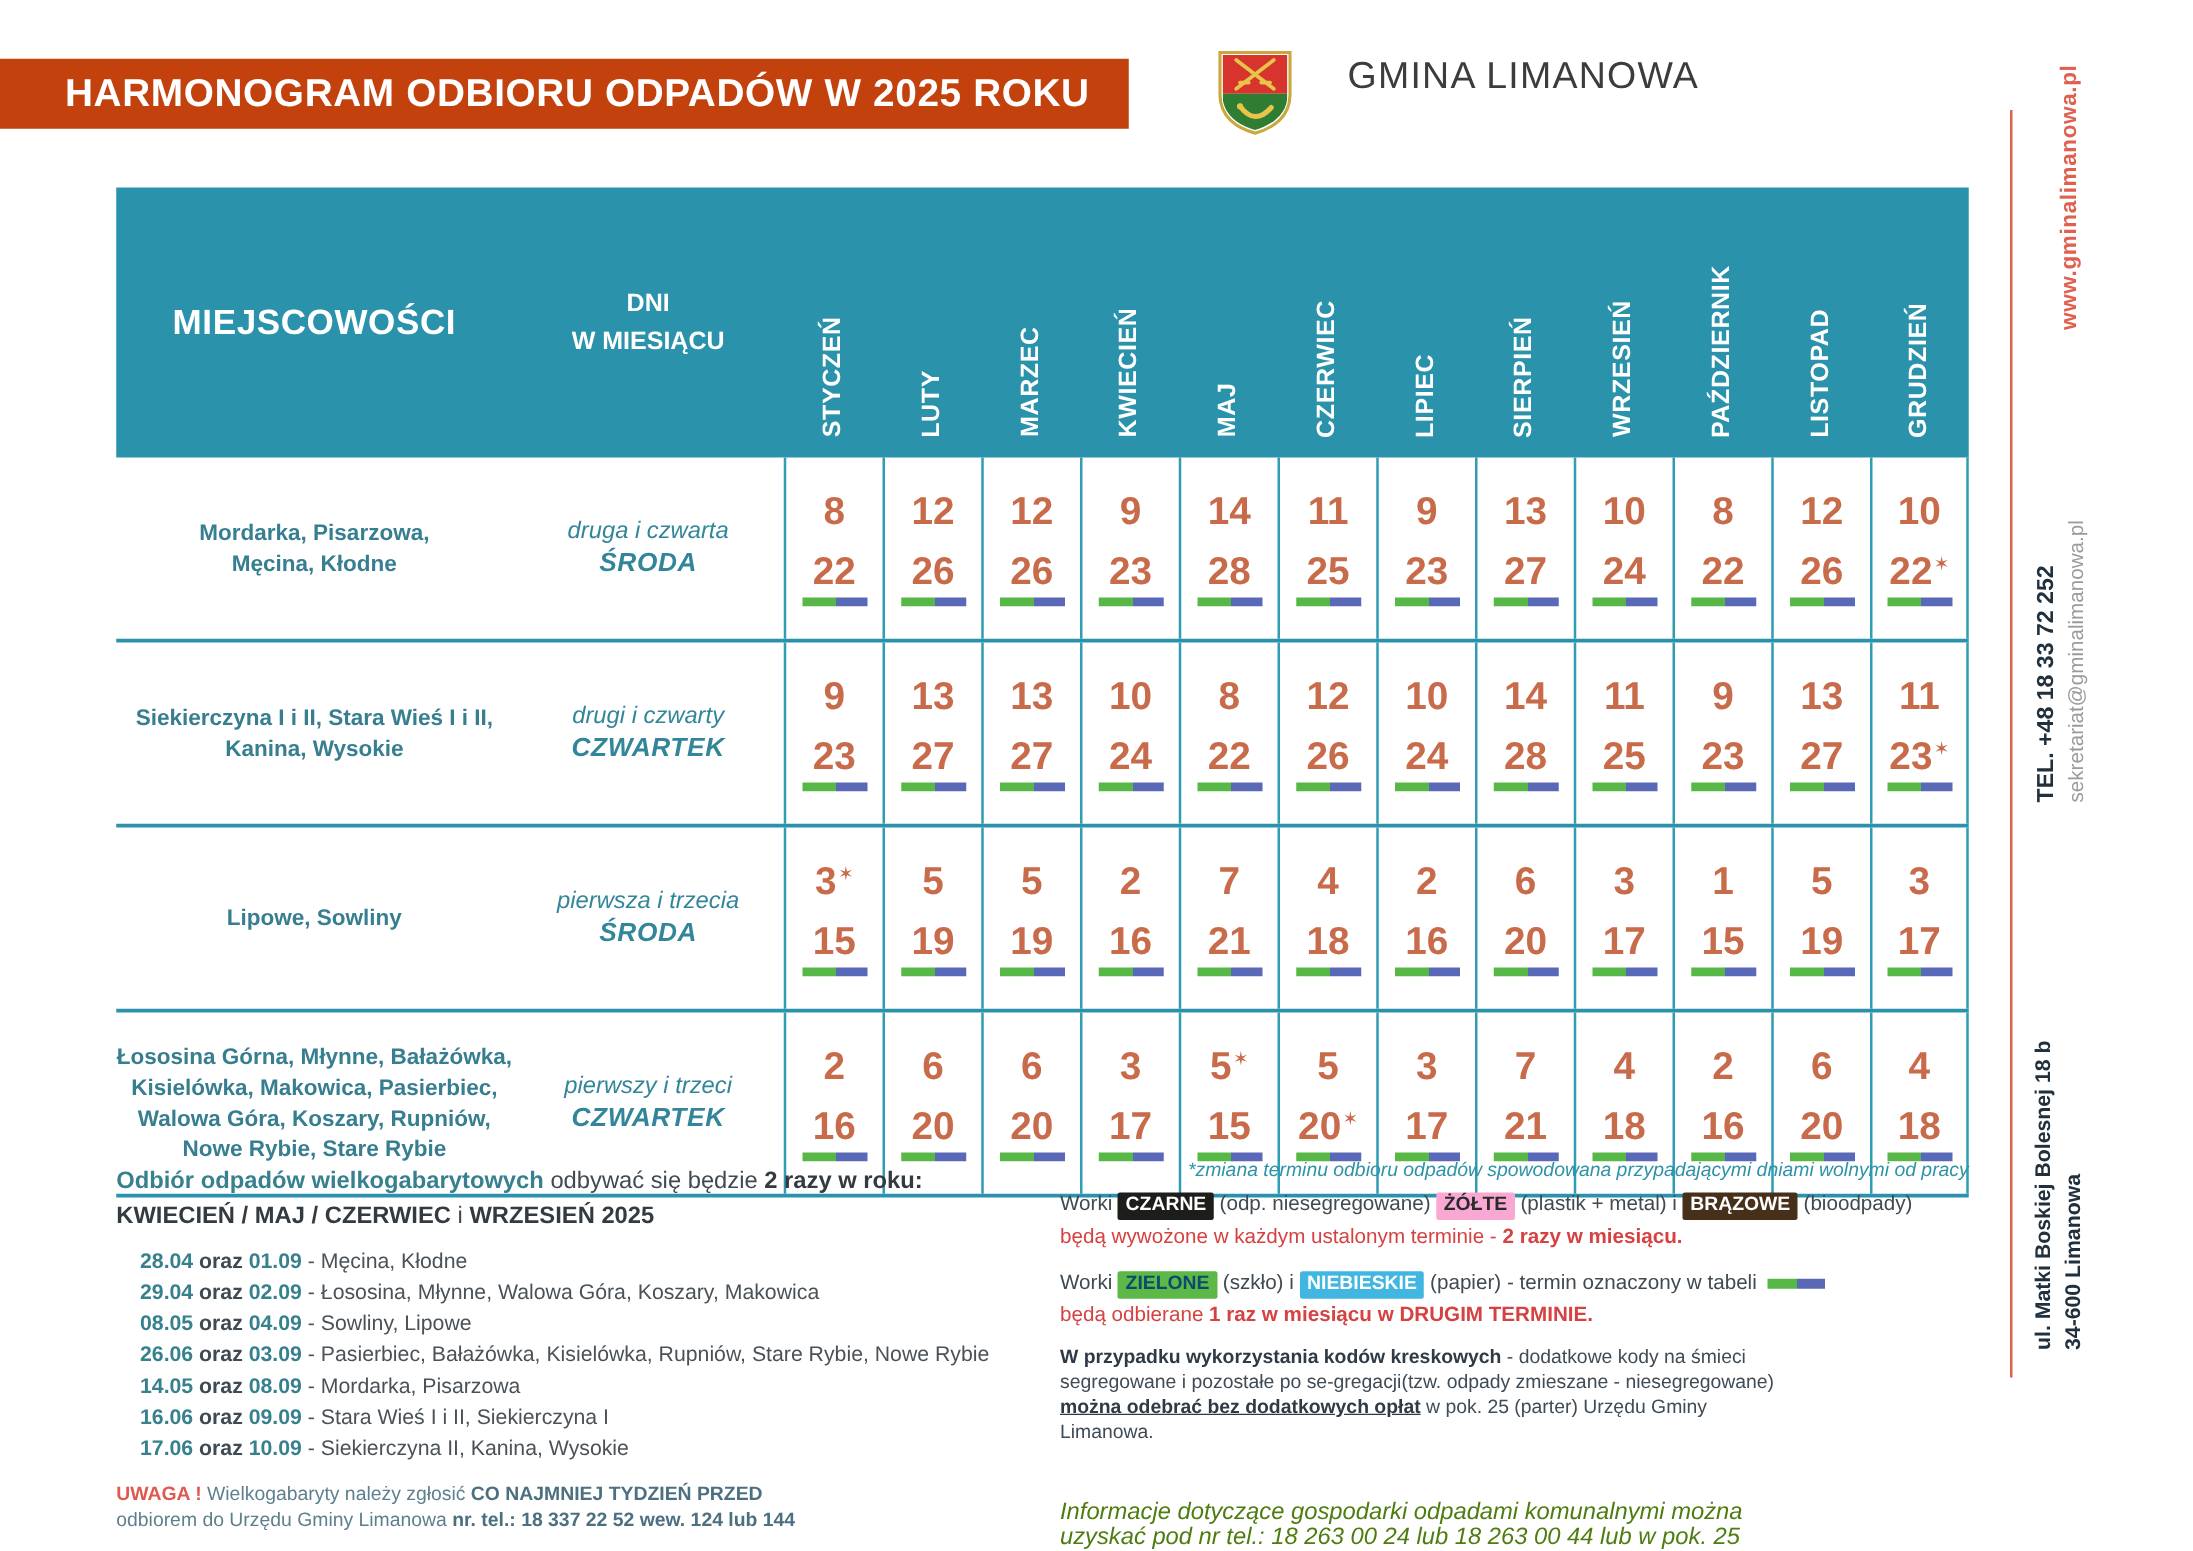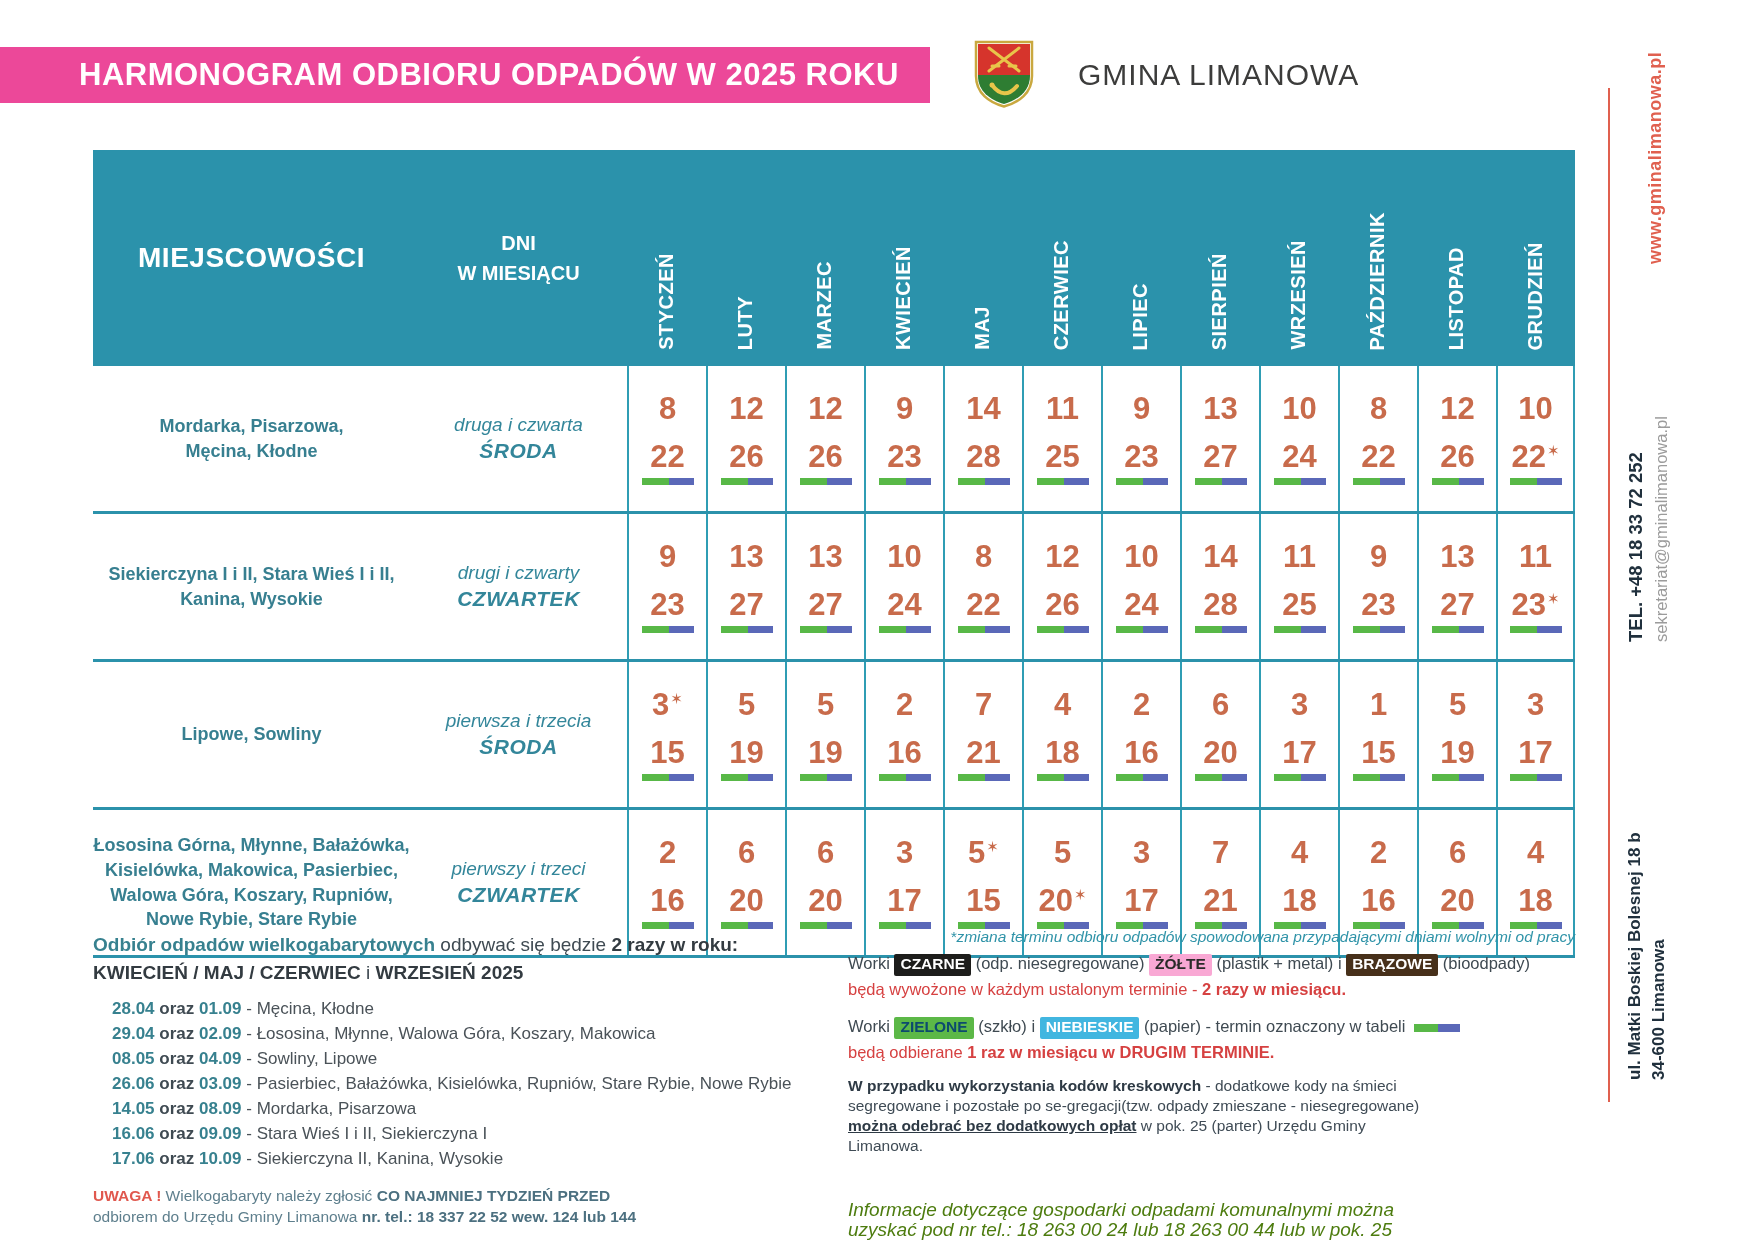--- a/index.html
+++ b/index.html
@@ -1,22 +1,22 @@
 <!DOCTYPE html>
 <html><head>
 <meta charset="utf-8">
 <style>
   html,body{margin:0;padding:0;background:#ffffff;}
   body{width:1754px;height:1241px;position:relative;font-family:"Liberation Sans","DejaVu Sans",sans-serif;color:#3f4a52;overflow:hidden;}
 
   
-  .banner{position:absolute;left:0;top:47px;width:903px;height:56px;background:#ec4899;display:flex;align-items:center;padding-left:27px;}
+  .banner{position:absolute;left:0;top:47px;width:903px;height:56px;background:#c2410c;display:flex;align-items:center;}
   .banner-title{color:#fff;font-weight:700;font-size:31px;letter-spacing:.5px;margin-left:52px;white-space:nowrap;}
   .crest{position:absolute;left:972px;top:38px;}
-  .org-name{position:absolute;left:1078px;top:58px;font-size:30px;font-weight:500;letter-spacing:1px;color:#3c3c3b;white-space:nowrap;}
+  .org-name{position:absolute;left:1078px;top:44px;font-size:30px;font-weight:500;letter-spacing:1px;color:#3c3c3b;white-space:nowrap;}
 
   
   .sched{position:absolute;left:93px;top:150px;width:1482px;}
   .thead{display:flex;height:216px;background:#2b92ab;}
   .th-places{width:317px;display:flex;align-items:center;justify-content:center;}
   .th-places span{color:#fff;font-weight:700;font-size:28px;letter-spacing:.5px;}
   .th-days{width:217px;display:flex;align-items:center;justify-content:center;text-align:center;}
   .th-days span{color:#fff;font-weight:700;font-size:20px;line-height:1.5;white-space:pre-line;}
   .mhs{display:flex;width:948px;}
   .mh{width:79px;display:flex;align-items:flex-end;justify-content:center;}

